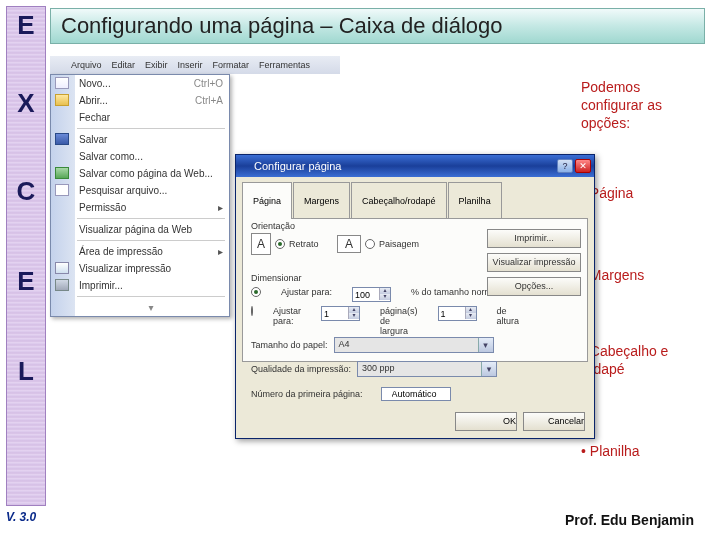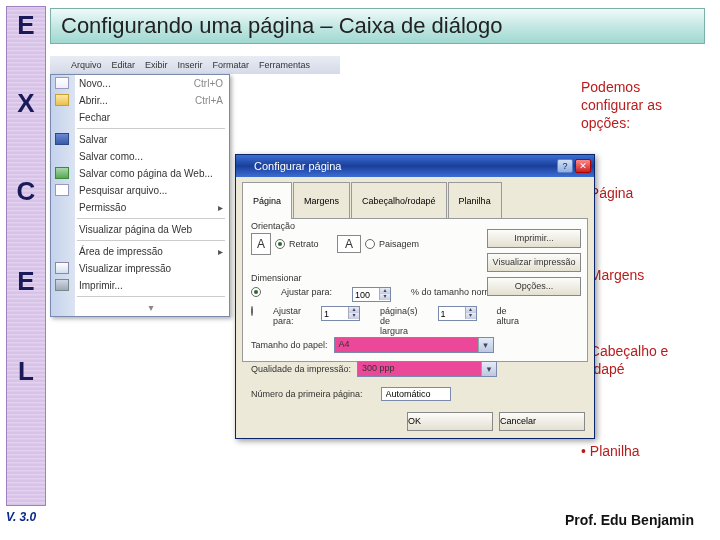--- a/index.html
+++ b/index.html
@@ -55,31 +55,31 @@
     display: inline-flex; align-items: center; justify-content: center; }
   .radio.on::after { content: ""; width: 4px; height: 4px; border-radius: 50%; background: #2a6a2a; }
   .dim-box { position: absolute; top: 64px; left: 8px; width: 260px; font-size: 9px; }
   .dim-row { margin: 4px 0; display: flex; align-items: flex-start; gap: 20px; }
   .spin { display: inline-flex; align-items: center; border: 1px solid #7a8aac; background: #fff;
     height: 15px; }
   .spin input { border: none; width: 26px; font-size: 9px; padding: 0 2px; outline: none; }
   .spin .sp-btn { width: 11px; height: 13px; display: flex; flex-direction: column; }
   .spin .sp-btn div { width: 11px; height: 6px; background: linear-gradient(#e8ecf4,#c4cce0);
     border-left: 1px solid #aab; font-size: 6px; line-height: 5px; text-align: center; color: #446; }
-  .select { border: 1px solid #7a8aac; background: #ec4899; height: 16px; font-size: 9px;
+  .select { border: 1px solid #7a8aac; background: #e5e5e5; height: 16px; font-size: 9px;
     padding: 1px 16px 1px 4px; position: relative; display: inline-block; min-width: 120px; }
   .select::after { content: "▾"; position: absolute; right: 0; top: 0; width: 14px; height: 14px;
     background: linear-gradient(#e4ecf8,#bcc8e0); text-align: center; line-height: 14px;
     border-left: 1px solid #8aa; color: #446; }
   .dlg-btn { position: absolute; width: 94px; height: 19px; font-size: 9px;
     background: linear-gradient(#fcfcfa,#e4e0d0); border: 1px solid #888; text-align: center;
     line-height: 17px; }
   .ok-cancel { position: absolute; bottom: 7px; right: 9px; display: flex; gap: 6px; }
-  .ok-cancel .db { width: 86px; height: 19px; font-size: 9px;
-    background: linear-gradient(#fcfcfa,#e4e0d0); border: 1px solid #888; text-align: left;
+  .ok-cancel .db { width: 62px; height: 19px; font-size: 9px;
+    background: linear-gradient(#fcfcfa,#e4e0d0); border: 1px solid #888; text-align: right;
     line-height: 17px; }
   .side-text { position: absolute; right: 24px; font-size: 14px; color: #b91c1c; line-height: 1.3; width: 115px; }
   .version { position: absolute; left: 6px; bottom: 16px; font-style: italic; font-weight: bold;
     color: #0a2a8a; font-size: 12px; text-align: center; }
   .author { position: absolute; right: 26px; bottom: 12px; font-weight: bold; color: #111; font-size: 14px; }
 </style>
 </head>
 <body>
 <div class="slide">
 
@@ -232,21 +232,21 @@
         <div style="position:absolute;top:118px;left:8px;display:flex;align-items:center;gap:6px">
           <span>Tamanho do papel:</span>
           <span class="select" style="min-width:160px">A4</span>
         </div>
         <div style="position:absolute;top:142px;left:8px;display:flex;align-items:center;gap:6px">
           <span>Qualidade da impressão:</span>
           <span class="select" style="min-width:140px">300 ppp</span>
         </div>
         <div style="position:absolute;top:168px;left:8px;display:flex;align-items:center;gap:18px">
           <span>Número da primeira página:</span>
-          <input style="border: 1px solid rgb(122, 138, 172); font-size: 9px; padding: 1px 4px; width: 70px;" value="Automático">
+          <input style="border: 1px solid rgb(122, 138, 172); font-size: 9px; padding: 1px 10px; width: 70px;" value="Automático">
         </div>
 
         <div class="dlg-btn" style="top:10px;right:6px">Imprimir...</div>
         <div class="dlg-btn" style="top:34px;right:6px">Visualizar impressão</div>
         <div class="dlg-btn" style="top:58px;right:6px">Opções...</div>
       </div>
       <div class="ok-cancel">
         <div class="db">OK</div>
         <div class="db">Cancelar</div>
       </div>

